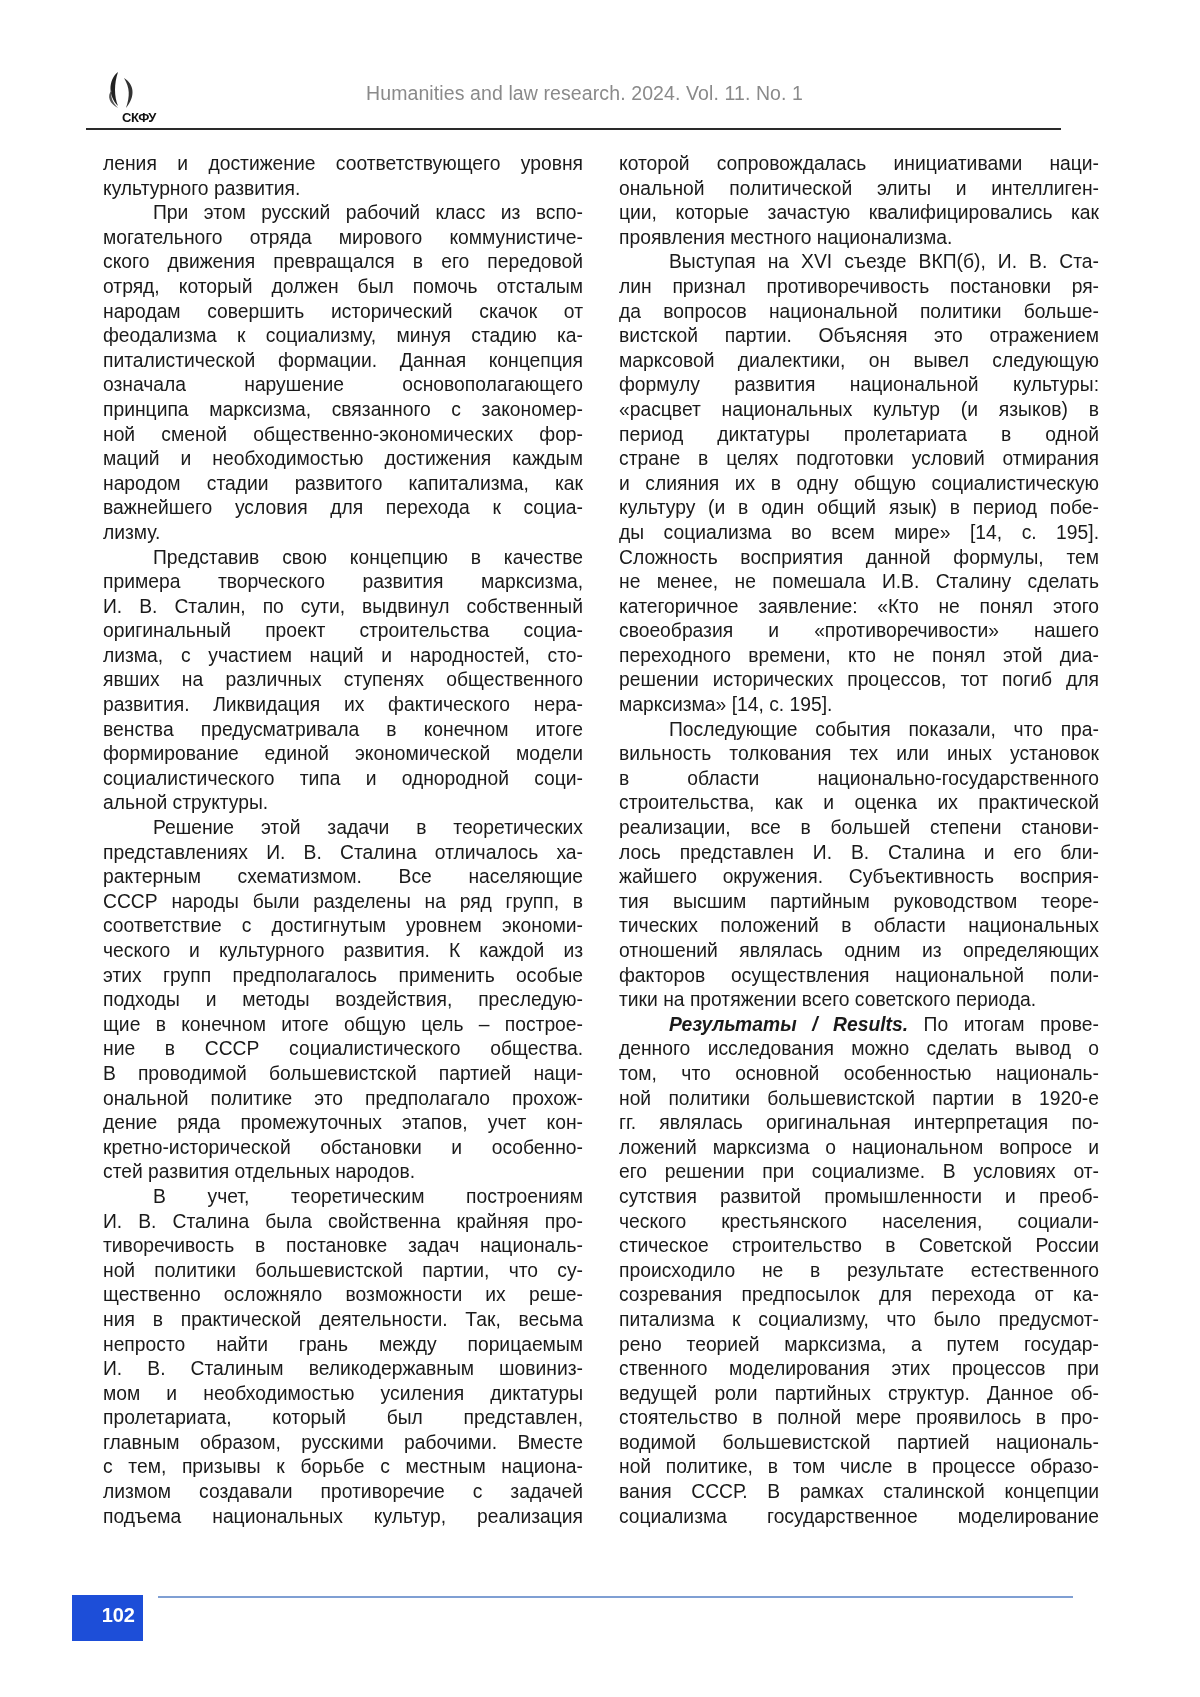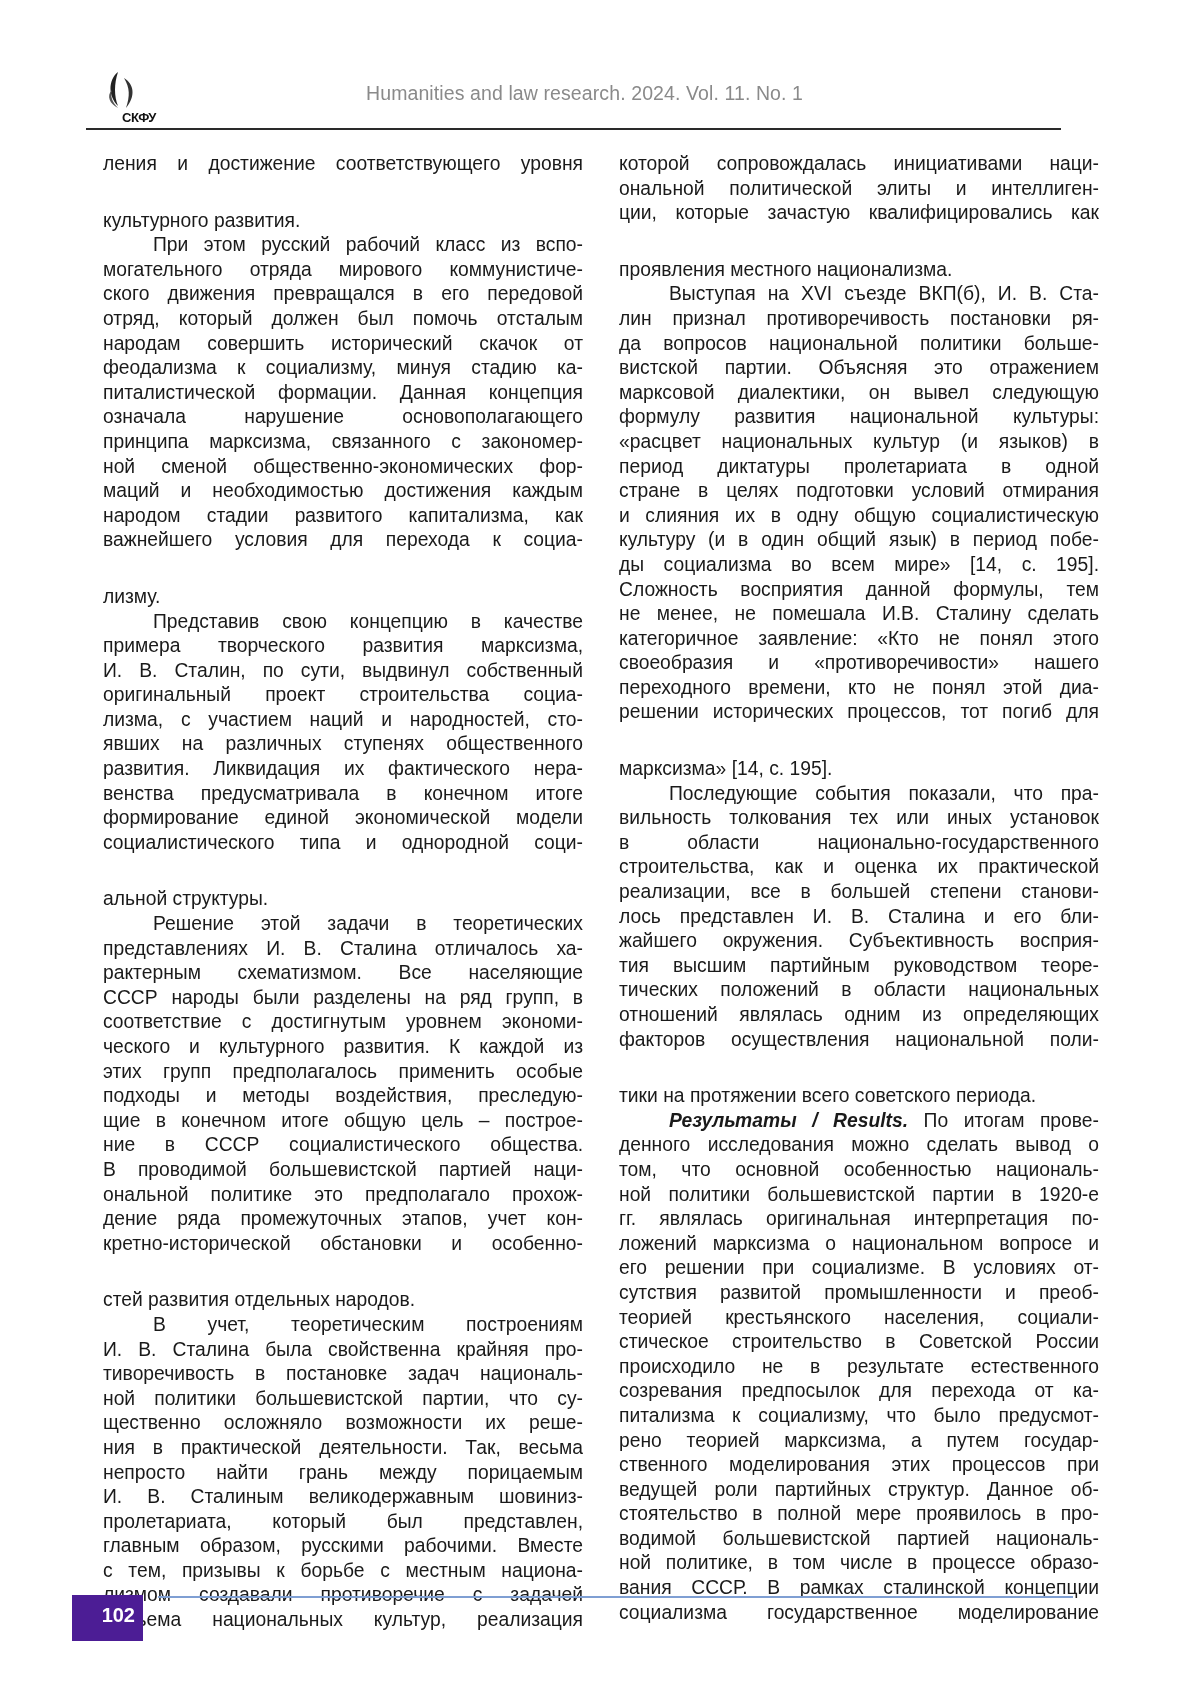--- a/index.html
+++ b/index.html
@@ -8,22 +8,22 @@
   .header { position:absolute; left:86px; top:60px; width:974px; height:70px; }
   .logo { position:absolute; left:14px; top:10px; width:80px; height:58px; }
   .logo-text { position:absolute; left:22px; top:40px; font-size:13px; font-weight:bold; letter-spacing:-0.5px; color:#111; }
   .journal-title { position:absolute; left:280px; top:22px; font-size:19.5px; color:#8a8a8a; letter-spacing:0.1px; white-space:nowrap; }
   .header-rule { position:absolute; left:86px; top:128px; width:975px; height:2px; background:#2a2a2a; }
   .col { position:absolute; top:152px; width:480px; font-size:19.3px; line-height:24.6px; text-align:justify; }
   .col.left { left:103px; }
   .col.right { left:619px; }
   .col .bold-ital { font-weight:bold; font-style:italic; }
   .line { display:block; text-align:justify; text-align-last:justify; white-space:nowrap; }
-  .line.last { text-align-last:left;margin-top:32px; }
-  .page-box { position:absolute; left:72px; top:1595px; width:71px; height:46px; background:#4c1d95; }
+  .line.last { text-align-last:left; }
+  .page-box { position:absolute; left:72px; top:1595px; width:71px; height:46px; background:#1d4ed8; }
   .page-num { position:absolute; right:8px; top:9px; color:#fff; font-weight:bold; font-size:20px; }
   .footer-rule { position:absolute; left:158px; top:1596px; width:915px; height:2px; background:#7f9fd3; }
 </style>
 </head>
 <body>
 
 <div class="header">
   <div class="logo">
     <svg width="40" height="44" viewBox="0 0 40 44" style="position:absolute;left:4px;top:0;">
       <path d="M14 2 C4 10 4 26 14 36 C10 26 10 14 14 2 Z" fill="#222"></path>
@@ -80,20 +80,21 @@
     <span class="line">кретно-исторической обстановки и особенно-</span>
     <span class="line last">стей развития отдельных народов.</span>
     <span class="line" style="text-indent: 50px;">В учет, теоретическим построениям</span>
     <span class="line">И. В. Сталина была свойственна крайняя про-</span>
     <span class="line">тиворечивость в постановке задач националь-</span>
     <span class="line">ной политики большевистской партии, что су-</span>
     <span class="line">щественно осложняло возможности их реше-</span>
     <span class="line">ния в практической деятельности. Так, весьма</span>
     <span class="line">непросто найти грань между порицаемым</span>
     <span class="line">И. В. Сталиным великодержавным шовиниз-</span>
+    <span class="line">мом и необходимостью усиления диктатуры</span>
     <span class="line">пролетариата, который был представлен,</span>
     <span class="line">главным образом, русскими рабочими. Вместе</span>
     <span class="line">с тем, призывы к борьбе с местным национа-</span>
     <span class="line">лизмом создавали противоречие с задачей</span>
     <span class="line">подъема национальных культур, реализация</span>
   </div>
 <div class="col right" id="col-right">
     <span class="line">которой сопровождалась инициативами наци-</span>
     <span class="line">ональной политической элиты и интеллиген-</span>
     <span class="line">ции, которые зачастую квалифицировались как</span>
@@ -130,21 +131,21 @@
     <span class="line">факторов осуществления национальной поли-</span>
     <span class="line last">тики на протяжении всего советского периода.</span>
     <span class="line" style="text-indent: 50px;"><span class="bold-ital">Результаты / Results.</span> <span>По итогам прове-</span></span>
     <span class="line">денного исследования можно сделать вывод о</span>
     <span class="line">том, что основной особенностью националь-</span>
     <span class="line">ной политики большевистской партии в 1920-е</span>
     <span class="line">гг. являлась оригинальная интерпретация по-</span>
     <span class="line">ложений марксизма о национальном вопросе и</span>
     <span class="line">его решении при социализме. В условиях от-</span>
     <span class="line">сутствия развитой промышленности и преоб-</span>
-    <span class="line">теорией крестьянского населения, социали-</span>
+    <span class="line">ческого крестьянского населения, социали-</span>
     <span class="line">стическое строительство в Советской России</span>
     <span class="line">происходило не в результате естественного</span>
     <span class="line">созревания предпосылок для перехода от ка-</span>
     <span class="line">питализма к социализму, что было предусмот-</span>
     <span class="line">рено теорией марксизма, а путем государ-</span>
     <span class="line">ственного моделирования этих процессов при</span>
     <span class="line">ведущей роли партийных структур. Данное об-</span>
     <span class="line">стоятельство в полной мере проявилось в про-</span>
     <span class="line">водимой большевистской партией националь-</span>
     <span class="line">ной политике, в том числе в процессе образо-</span>

